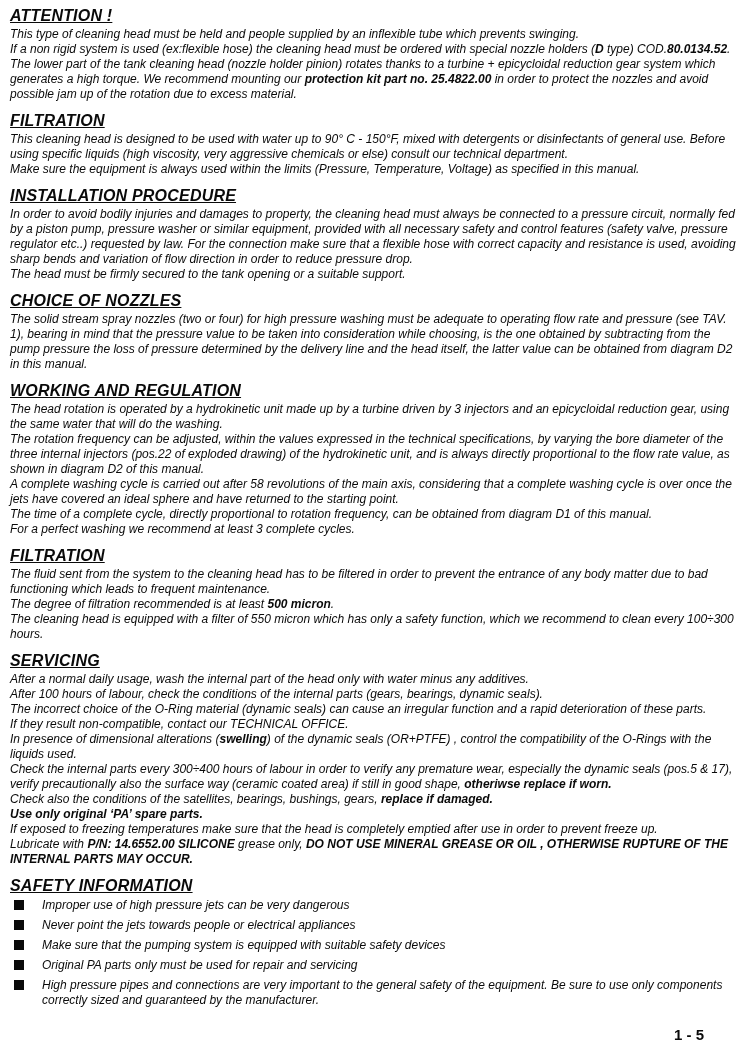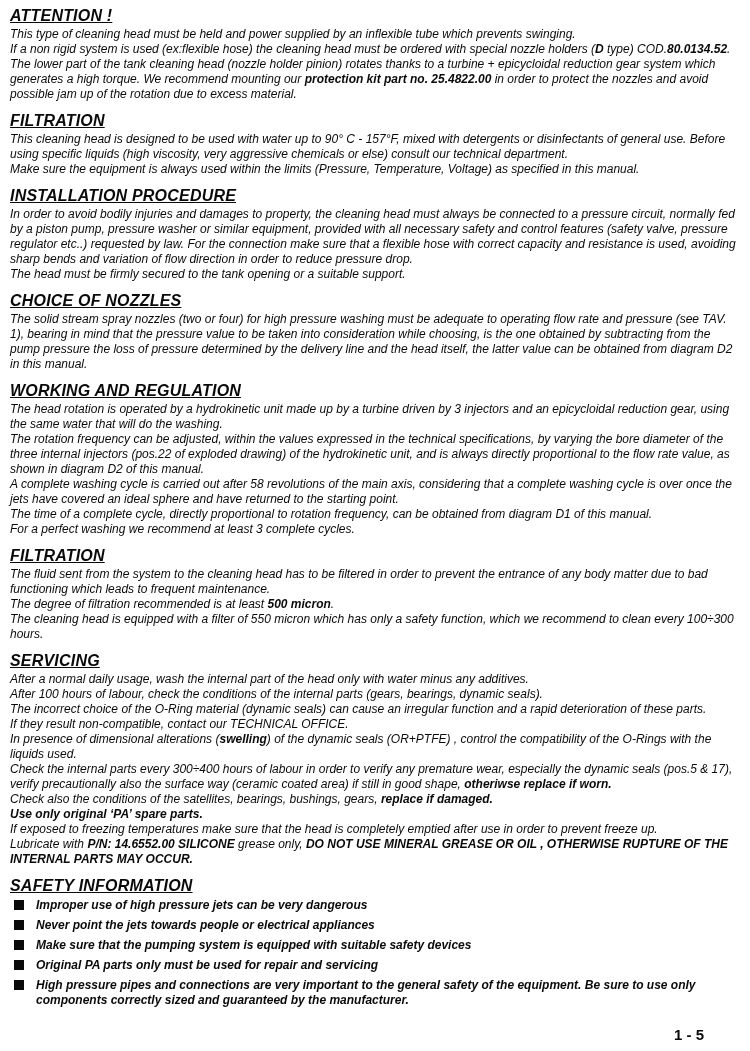--- a/index.html
+++ b/index.html
@@ -38,46 +38,46 @@
   .bullet .sq {
     flex: 0 0 10px;
     width: 10px;
     height: 10px;
     background: #0a0a0a;
     margin: 2px 0 0 4px;
   }
   .bullet .btext {
     font-size: 12px;
     line-height: 15px;
-    font-weight: bold;
-    padding-left: 12px;
+    font-weight: normal;
+    padding-left: 18px;
   }
   .footer {
     text-align: right;
     padding: 8px 32px 10px 0;
     font-style: normal;
     font-weight: bold;
     font-size: 15px;
     color: #0a0a0a;
   }
 </style>
 </head>
 <body>
 
 <div class="page">
   <main>
       <section>
         <h2 class="section-heading">ATTENTION !</h2>
-        <p class="para"><span>This type of cleaning head must be held and power supplied by an inflexible tube which prevents swinging.</span></p>
+        <p class="para"><span>This type of cleaning head must be held and people supplied by an inflexible tube which prevents swinging.</span></p>
         <p class="para"><span>If a non rigid system is used (ex:flexible hose) the cleaning head must be ordered with special nozzle holders (</span><b>D</b><span> type) COD.</span><b>80.0134.52</b><span>.</span></p>
         <p class="para"><span>The lower part of the tank cleaning head (nozzle holder pinion) rotates thanks to a turbine + epicycloidal reduction gear system which generates a high torque. We recommend mounting our </span><b>protection kit part no. 25.4822.00</b><span> in order to protect the nozzles and avoid possible jam up of the rotation due to excess material.</span></p>
       </section>
       <section>
         <h2 class="section-heading">FILTRATION</h2>
-        <p class="para"><span>This cleaning head is designed to be used with water up to 90° C - 157°F, mixed with detergents or disinfectants of general use. Before using specific liquids (high viscosity, very aggressive chemicals or else) consult our technical department.</span></p>
+        <p class="para"><span>This cleaning head is designed to be used with water up to 90° C - 150°F, mixed with detergents or disinfectants of general use. Before using specific liquids (high viscosity, very aggressive chemicals or else) consult our technical department.</span></p>
         <p class="para"><span>Make sure the equipment is always used within the limits (Pressure, Temperature, Voltage) as specified in this manual.</span></p>
       </section>
       <section>
         <h2 class="section-heading">INSTALLATION PROCEDURE</h2>
         <p class="para"><span>In order to avoid bodily injuries and damages to property, the cleaning head must always be connected to a pressure circuit, normally fed by a piston pump, pressure washer or similar equipment, provided with all necessary safety and control features (safety valve, pressure regulator etc..) requested by law. For the connection make sure that a flexible hose with correct capacity and resistance is used, avoiding sharp bends and variation of flow direction in order to reduce pressure drop.</span></p>
         <p class="para"><span>The head must be firmly secured to the tank opening or a suitable support.</span></p>
       </section>
       <section>
         <h2 class="section-heading">CHOICE OF NOZZLES</h2>
         <p class="para"><span>The solid stream spray nozzles (two or four) for high pressure washing must be adequate to operating flow rate and pressure (see TAV. 1), bearing in mind that the pressure value to be taken into consideration while choosing, is the one obtained by subtracting from the pump pressure the loss of pressure determined by the delivery line and the head itself, the latter value can be obtained from diagram D2 in this manual.</span></p>

